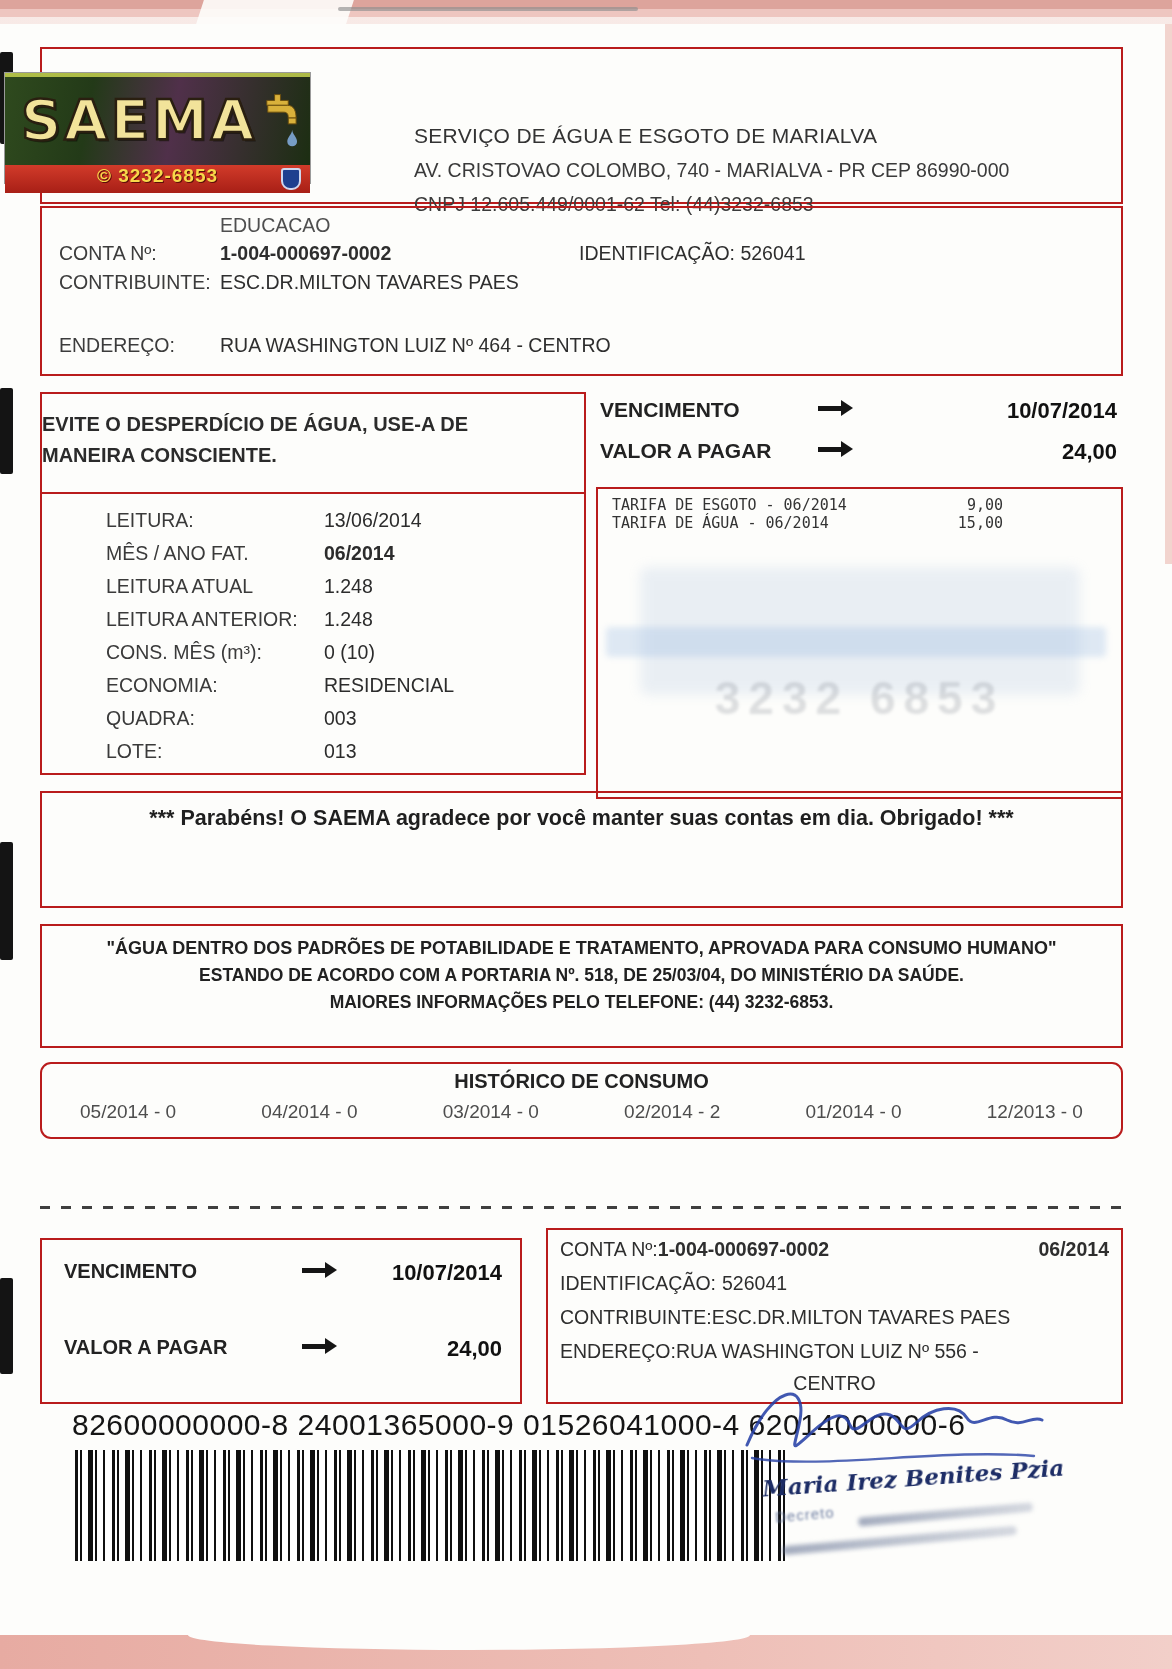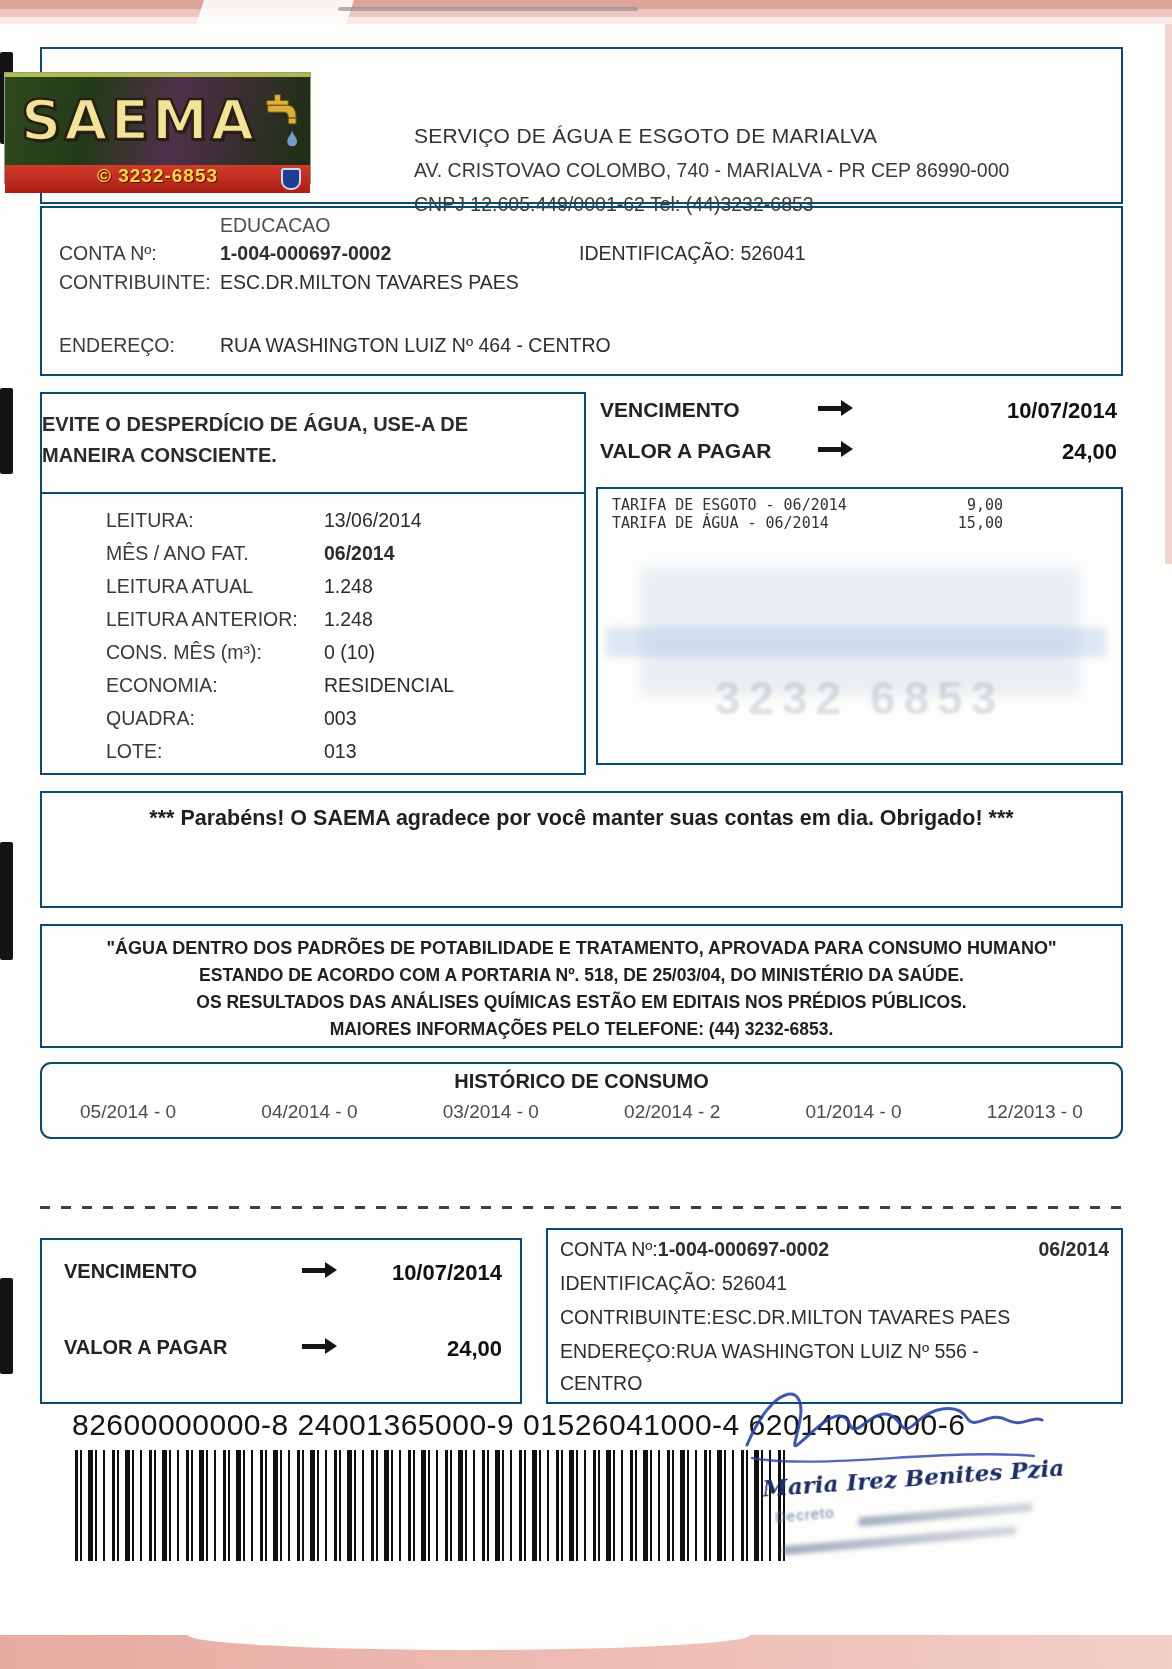--- a/index.html
+++ b/index.html
@@ -10,21 +10,21 @@
   .scan-top { position:absolute; top:0; left:0; width:100%; height:24px;
     background:linear-gradient(180deg,#dda49c 0 9px,#eec6c0 9px 17px,rgba(238,198,192,.35) 17px 24px); }
   .scan-top::after { content:""; position:absolute; left:200px; top:0; width:150px; height:100%; background:#fdfdfb; opacity:.9; transform:skewX(-18deg); }
   .scan-topline { position:absolute; top:7px; left:338px; width:300px; height:4px; background:#8f8f8f; opacity:.65; border-radius:2px; }
   .scan-bottom { position:absolute; bottom:0; left:0; width:100%; height:34px; background:linear-gradient(90deg,#e7aba2,#eebfb7 60%,#f2cfc9); }
   .scan-bottom::before { content:""; position:absolute; left:16%; top:-15px; width:48%; height:30px; background:#fdfdfb; border-radius:50%; }
   .mark { position:absolute; left:0; width:13px; background:#141414; border-radius:2px; }
   .m1 { top:52px; height:92px; } .m2 { top:388px; height:86px; } .m3 { top:842px; height:118px; } .m4 { top:1278px; height:96px; }
   .scan-right { position:absolute; right:0; top:24px; width:7px; height:540px; background:rgba(231,171,162,.5); }
 
-  .box { position:absolute; border:2px solid #0c4a6e; }
+  .box { position:absolute; border:2px solid #b91c1c; }
 
   
   .header-box { left:40px; top:47px; width:1083px; height:157px; }
   .header-text { position:absolute; left:372px; top:70px; }
   .h-company { font-size:21px; color:#333; letter-spacing:.3px; line-height:34px; }
   .h-line { font-size:19.5px; color:#3a3a3a; line-height:34px; }
 
   
   .logo { position:absolute; left:5px; top:73px; width:305px; height:110px; box-shadow:0 0 0 1px #9a9a9a; }
   .logo-main { height:92px; position:relative; display:flex; align-items:center;
@@ -59,21 +59,21 @@
     border-top:8.5px solid transparent; border-bottom:8.5px solid transparent; }
 
   
   .reading-box { left:40px; top:492px; width:546px; height:283px; padding:10px 0 0 22px; font-size:19.5px; }
   .read-row { height:33px; line-height:33px; }
   .read-lbl { display:inline-block; width:218px; color:#3a3a3a;margin-left:42px; }
   .read-val { color:#2c2c2c; }
   .read-row:nth-child(2) .read-val { font-weight:bold; }
 
   
-  .tariff-box { left:596px; top:487px; width:527px; height:278px; overflow:hidden; }
+  .tariff-box { left:596px; top:487px; width:527px; height:312px; overflow:hidden; }
   .tar-row { position:absolute; left:14px; right:14px; font-family:"DejaVu Sans Mono", monospace; font-size:15px; color:#333; }
   .t1 { top:7px; } .t2 { top:25px; }
   .tar-val { position:absolute; right:104px; }
   .wm-card { position:absolute; left:42px; top:78px; width:440px; height:128px; background:#9db7d8; opacity:.2; filter:blur(6px); border-radius:8px; }
   .wm-strip { position:absolute; left:8px; top:138px; width:500px; height:30px; background:#8fb3e0; opacity:.28; filter:blur(3px); border-radius:4px; }
   .wm-text { position:absolute; left:0; right:0; top:182px; text-align:center; font-size:46px; font-weight:bold;
     color:#8a8f98; opacity:.28; filter:blur(1.6px); letter-spacing:8px; }
 
   
   .message-box { left:40px; top:791px; width:1083px; height:117px; text-align:center; padding-top:13px;
@@ -91,21 +91,21 @@
 
   
   .stub-left { left:40px; top:1238px; width:482px; height:166px; }
   .stub-row { position:absolute; left:22px; right:18px; height:26px; }
   .s-r1 { top:20px; } .s-r2 { top:96px; }
   .stub-lbl { position:absolute; left:0; font-size:20px; font-weight:bold; color:#222; }
   .stub-val { position:absolute; right:0; font-size:22px; font-weight:bold; color:#111; }
   .stub-arrow { left:238px; }
   .stub-right { left:546px; top:1228px; width:577px; height:176px; font-size:19.5px; }
   .sr-line { position:absolute; left:12px; right:12px; }
-  .sr1 { top:8px; } .sr2 { top:42px; } .sr3 { top:76px; } .sr4 { top:110px; } .sr5 { top:142px; text-align:left; }
+  .sr1 { top:8px; } .sr2 { top:42px; } .sr3 { top:76px; } .sr4 { top:110px; } .sr5 { top:142px; text-align:center; }
   .sr-ref { position:absolute; right:0; top:0; font-weight:bold; }
   .gap6 { margin-left:6px; }
 
   
   .bar-digits { position:absolute; left:72px; top:1408px; font-size:30px; color:#151515; letter-spacing:.5px; }
   .barcode { position:absolute; left:75px; top:1450px; width:713px; height:111px;
     background:repeating-linear-gradient(90deg,#101010 0 3px,#fff 3px 5px,#101010 5px 7px,#fff 7px 13px,#101010 13px 18px,#fff 18px 20px,#101010 20px 22px,#fff 22px 28px,#101010 28px 30px,#fff 30px 37px); }
 
   
   .sig-svg { position:absolute; left:732px; top:1370px; }
@@ -205,21 +205,20 @@
     <div class="tar-row t2"><span>TARIFA DE ÁGUA - 06/2014</span><span class="tar-val">15,00</span></div>
   </div>
 
   <div class="box message-box">
     <div>*** Parabéns! O SAEMA agradece por você manter suas contas em dia. Obrigado! ***</div>
   </div>
 
   <div class="box quality-box">
     <div class="q1">"ÁGUA DENTRO DOS PADRÕES DE POTABILIDADE E TRATAMENTO, APROVADA PARA CONSUMO HUMANO"</div>
     <div class="qx">ESTANDO DE ACORDO COM A PORTARIA Nº. 518, DE 25/03/04, DO MINISTÉRIO DA SAÚDE.</div>
-    <div class="qx">OS RESULTADOS DAS ANÁLISES QUÍMICAS ESTÃO EM EDITAIS NOS PRÉDIOS PÚBLICOS.</div>
     <div class="qx">MAIORES INFORMAÇÕES PELO TELEFONE: (44) 3232-6853.</div>
   </div>
 
   <div class="box history-box">
     <div class="hist-title">HISTÓRICO DE CONSUMO</div>
     <div class="hist-items">
       <span>05/2014 - 0</span>
       <span>04/2014 - 0</span>
       <span>03/2014 - 0</span>
       <span>02/2014 - 2</span>

